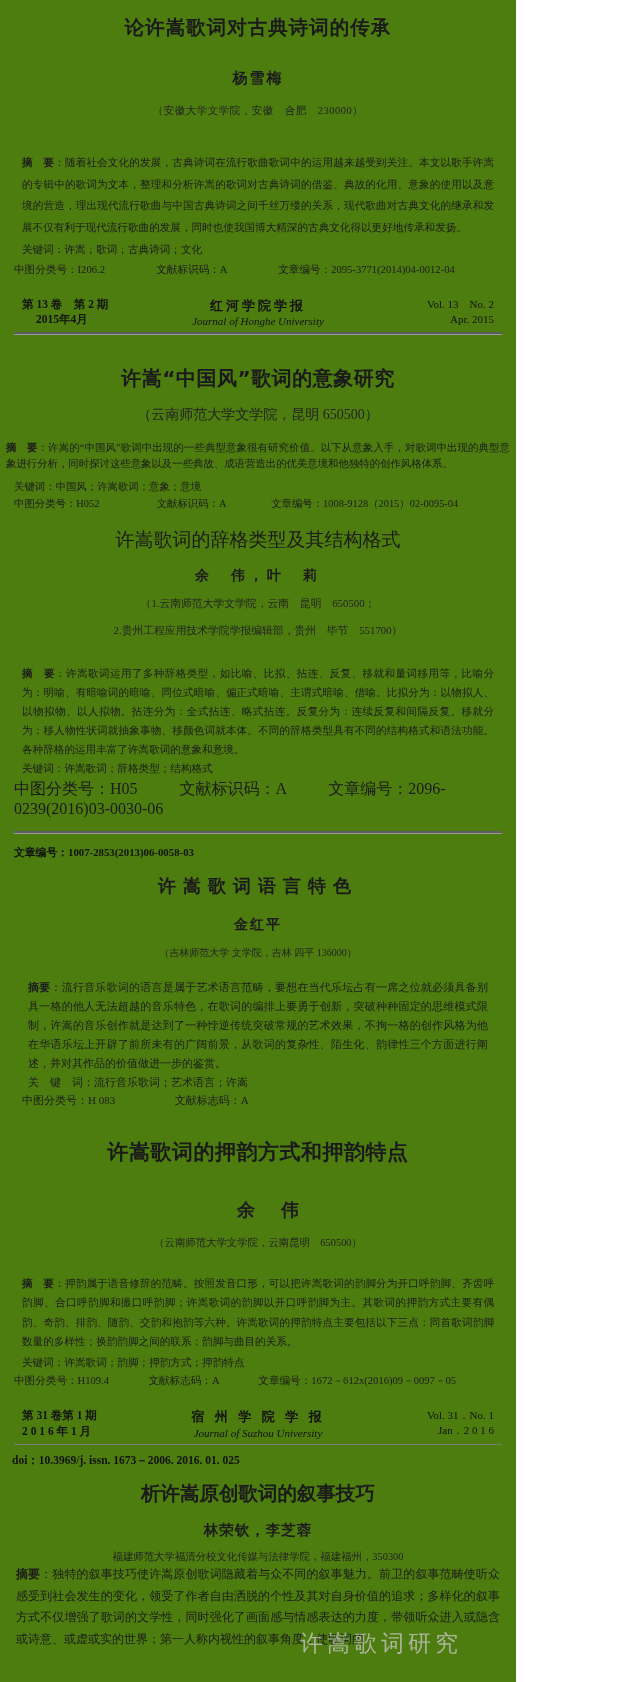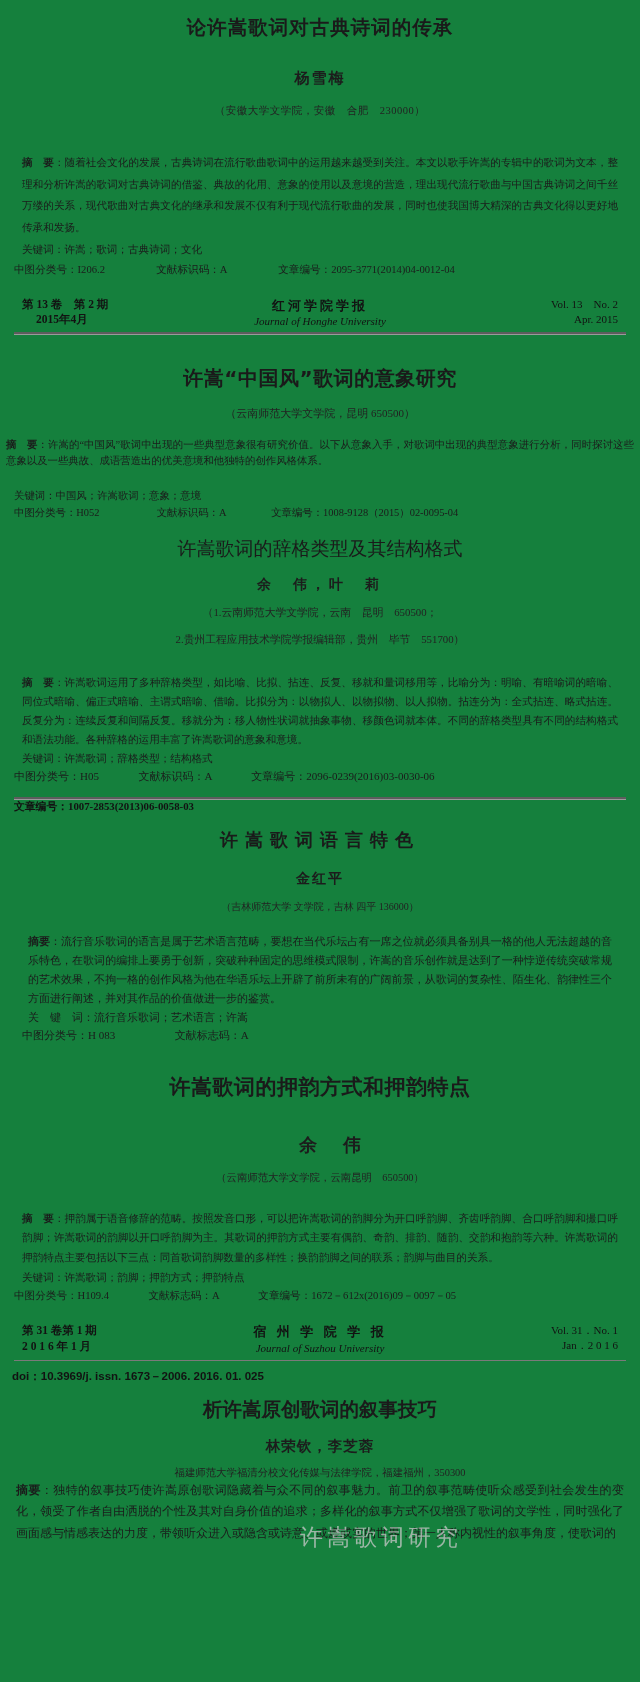--- a/index.html
+++ b/index.html
@@ -8,24 +8,24 @@
     padding: 0;
     background: #ffffff;
   }
   body {
     width: 640px;
     font-family: "Liberation Serif", "DejaVu Serif", serif;
     color: #121212;
     -webkit-font-smoothing: none;
   }
   .page {
-    width: 640px;
+    width: 516px;
     min-height: 1682px;
     position: relative;
-    background: #15803d;
+    background: #4d7c0f;
     overflow: hidden;
   }
 
   
   .paper { position: relative; }
 
   .doc-title {
     text-align: center;
     font-family: "DejaVu Sans", "Liberation Sans", sans-serif;
     font-weight: bold;
@@ -98,49 +98,49 @@
   
   #p1 .doc-title { font-size: 19.5px; padding-top: 14px; letter-spacing: 1px; }
   #p1 .authors   { font-size: 15px; margin-top: 28px; text-align: center; }
   #p1 .affil     { font-size: 10.5px; margin-top: 16px; letter-spacing: .5px; }
   #p1 .abstract  { font-size: 10.6px; line-height: 2.05; margin-top: 34px; }
   #p1 .kw        { font-size: 10.6px; margin-top: 4px; padding-left: 22px; }
   #p1 .meta-line { font-size: 10.6px; margin-top: 6px; padding-left: 14px; }
 
   #p2 .doc-title { font-size: 20px; padding-top: 30px; letter-spacing: .5px; }
   #p2 .authors   { font-size: 14px; margin-top: 26px; letter-spacing: 5px; }
-  #p2 .affil     { font-size: 11px; margin-top: 14px; }
+  #p2 .affil     { font-size: 14px; margin-top: 14px; }
   #p2 .abstract  { font-size: 10.4px; line-height: 1.55; margin-top: 16px; }
-  #p2 .kw        { font-size: 10.4px; margin-top: 20px; padding-left: 14px; }
+  #p2 .kw        { font-size: 10.4px; margin-top: 8px; padding-left: 14px; }
   #p2 .meta-line { font-size: 10.4px; margin-top: 3px; padding-left: 14px; }
 
   #p3 .doc-title { font-size: 19px; padding-top: 16px; }
   #p3 .authors   { font-size: 14px; margin-top: 14px; letter-spacing: 4px; }
   #p3 .affil     { font-size: 10.8px; line-height: 1.5; margin-top: 10px; }
   #p3 .abstract  { font-size: 10.6px; line-height: 1.8; margin-top: 26px; }
   #p3 .kw        { font-size: 10.6px; margin-top: 3px; padding-left: 22px; }
-  #p3 .meta-line { font-size: 11px; margin-top: 3px; padding-left: 14px; }
-
-  #p4 .artno     { font-size: 10.8px; padding-left: 14px; font-weight:bold; }
+  #p3 .meta-line { font-size: 16px; margin-top: 3px; padding-left: 14px; }
+
+  #p4 .artno     { font-size: 10.8px; padding-left: 14px; padding-top: 12px; font-weight:bold; }
   #p4 .doc-title { font-size: 18px; padding-top: 14px; letter-spacing: 7px; }
   #p4 .authors   { font-size: 14px; margin-top: 18px; }
   #p4 .affil     { font-size: 10px; margin-top: 12px; }
   #p4 .abstract  { font-size: 11px; line-height: 1.72; margin-top: 18px; }
   #p4 .kw        { font-size: 11px; margin-top: 2px; padding-left: 14px; }
   #p4 .meta-line { font-size: 11px; margin-top: 3px; padding-left: 14px; }
 
   #p5 .doc-title { font-size: 21px; padding-top: 30px; letter-spacing: .5px; }
   #p5 .authors   { font-size: 18px; margin-top: 32px; letter-spacing: 4px; padding-left: 24px; }
   #p5 .affil     { font-size: 10.4px; margin-top: 14px; }
   #p5 .abstract  { font-size: 10.6px; line-height: 1.85; margin-top: 24px; }
   #p5 .kw        { font-size: 10.6px; margin-top: 4px; padding-left: 22px; }
   #p5 .meta-line { font-size: 10.6px; margin-top: 4px; padding-left: 14px; }
 
   #p6 .doi       { font-size: 11.5px; font-weight: bold; padding-left: 12px; padding-top: 8px;
-                   font-family:Liberation Sans, sans-serif; }
+                   font-family:Liberation Serif, serif; }
   #p6 .doc-title { font-size: 19.5px; padding-top: 12px;
                    font-family:"Liberation Serif","DejaVu Serif",serif; font-weight:bold; }
   #p6 .authors   { font-size: 14.5px; margin-top: 14px; letter-spacing: 1px; }
   #p6 .affil     { font-size: 10.4px; margin-top: 10px; }
   #p6 .abstract  { font-size: 12px; line-height: 1.78; }
 
   .gap-s { height: 10px; }
   .gap-m { height: 20px; }
 
   .ghost {

